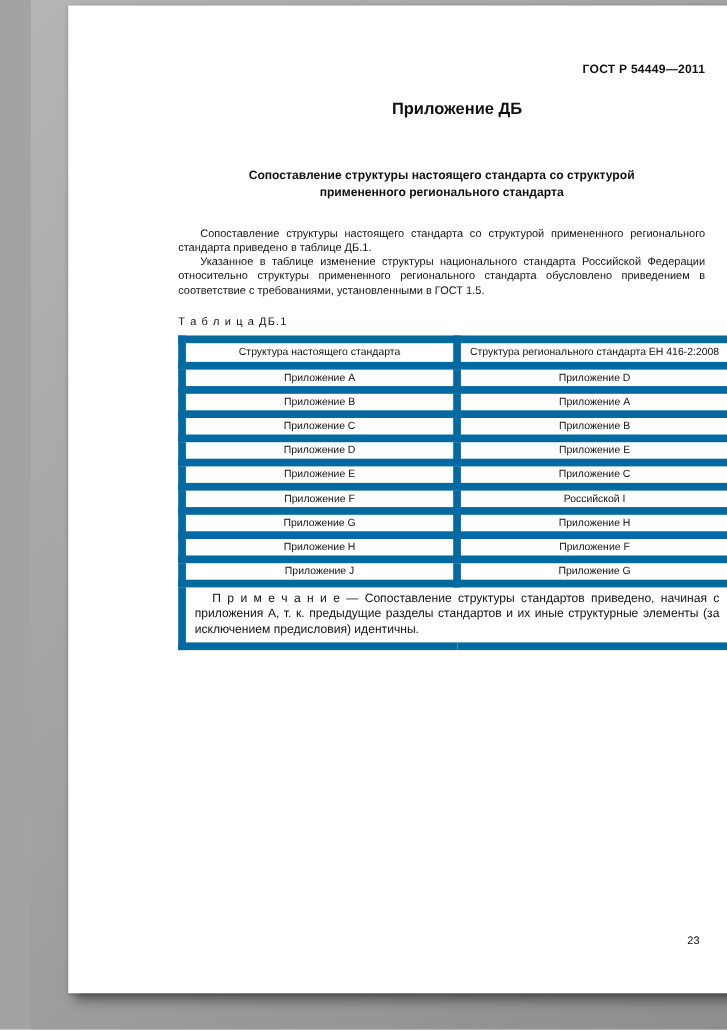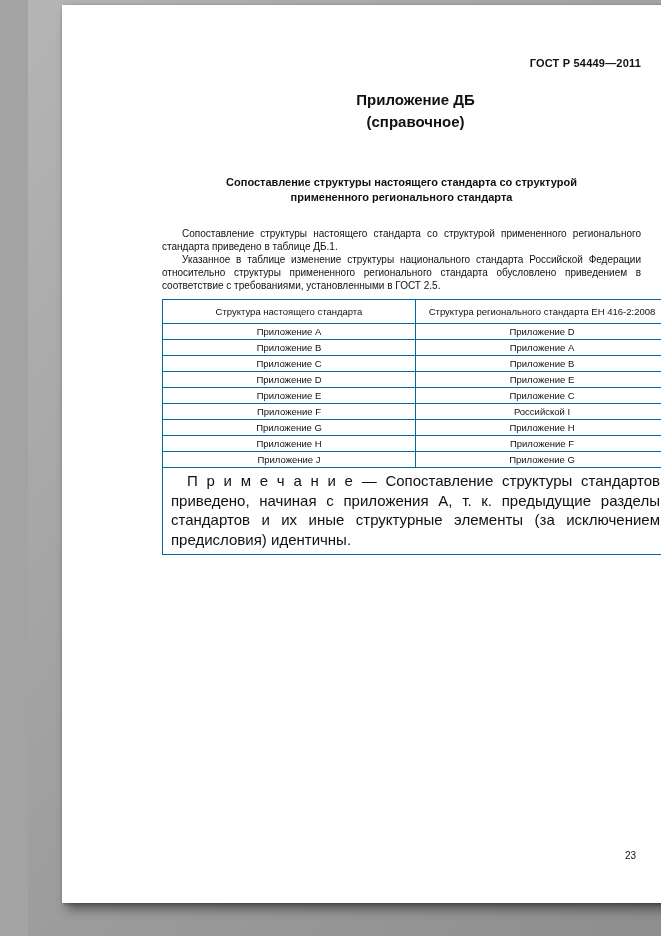--- a/index.html
+++ b/index.html
@@ -69,40 +69,40 @@
     letter-spacing: 1px;
   }
   table.struct-table {
     margin-top: 7px;
     width: 100%;
     border-collapse: collapse;
     font-size: 9.5px;
   }
   table.struct-table th,
   table.struct-table td {
-    border: 1px solid #0369a1;
+    border: 7px solid #0369a1;
     text-align: center;
     vertical-align: middle;
     padding: 2px 4px;
   }
   table.struct-table th {
     font-weight: normal;
     height: 24px;
     width: 50%;
   }
   table.struct-table td.data-cell {
     height: 16px;
   }
   table.struct-table td.note-cell {
     text-align: left;
     padding: 3px 8px 5px 8px;
   }
   .note-text {
     margin: 0;
-    font-size: 15px;
+    font-size: 11px;
     line-height: 1.3;
     text-indent: 16px;
     text-align: justify;
   }
   .page-number {
     position: absolute;
     right: 62px;
     top: 845px;
     font-size: 10px;
   }
@@ -111,30 +111,30 @@
 <body>
 
 <div class="scan-bg">
   <div class="page">
     <div class="content">
 
       <div class="doc-number">ГОСТ Р 54449—2011</div>
 
       <div class="appendix">
         <div>Приложение ДБ</div>
-        <div>(справочное)</div>
       </div>
 
       <div class="main-title">Сопоставление структуры настоящего стандарта со структурой примененного регионального стандарта</div>
 
       <div class="body-text">
         <p>Сопоставление структуры настоящего стандарта со структурой примененного регионального стандарта приведено в таблице ДБ.1.</p>
-        <p>Указанное в таблице изменение структуры национального стандарта Российской Федерации относительно структуры примененного регионального стандарта обусловлено приведением в соответствие с требованиями, установленными в ГОСТ 2.5.</p>
+        <p>Указанное в таблице изменение структуры национального стандарта Российской Федерации относительно структуры примененного регионального стандарта обусловлено приведением в соответствие с требованиями, установленными в ГОСТ 1.5.</p>
       </div>
 
+      <div class="table-label">Т а б л и ц а  ДБ.1</div>
 
       <table class="struct-table">
         <thead>
           <tr>
             <th>Структура настоящего стандарта</th>
             <th>Структура регионального стандарта ЕН 416-2:2008</th>
           </tr>
         </thead>
         <tbody>
           <tr>

